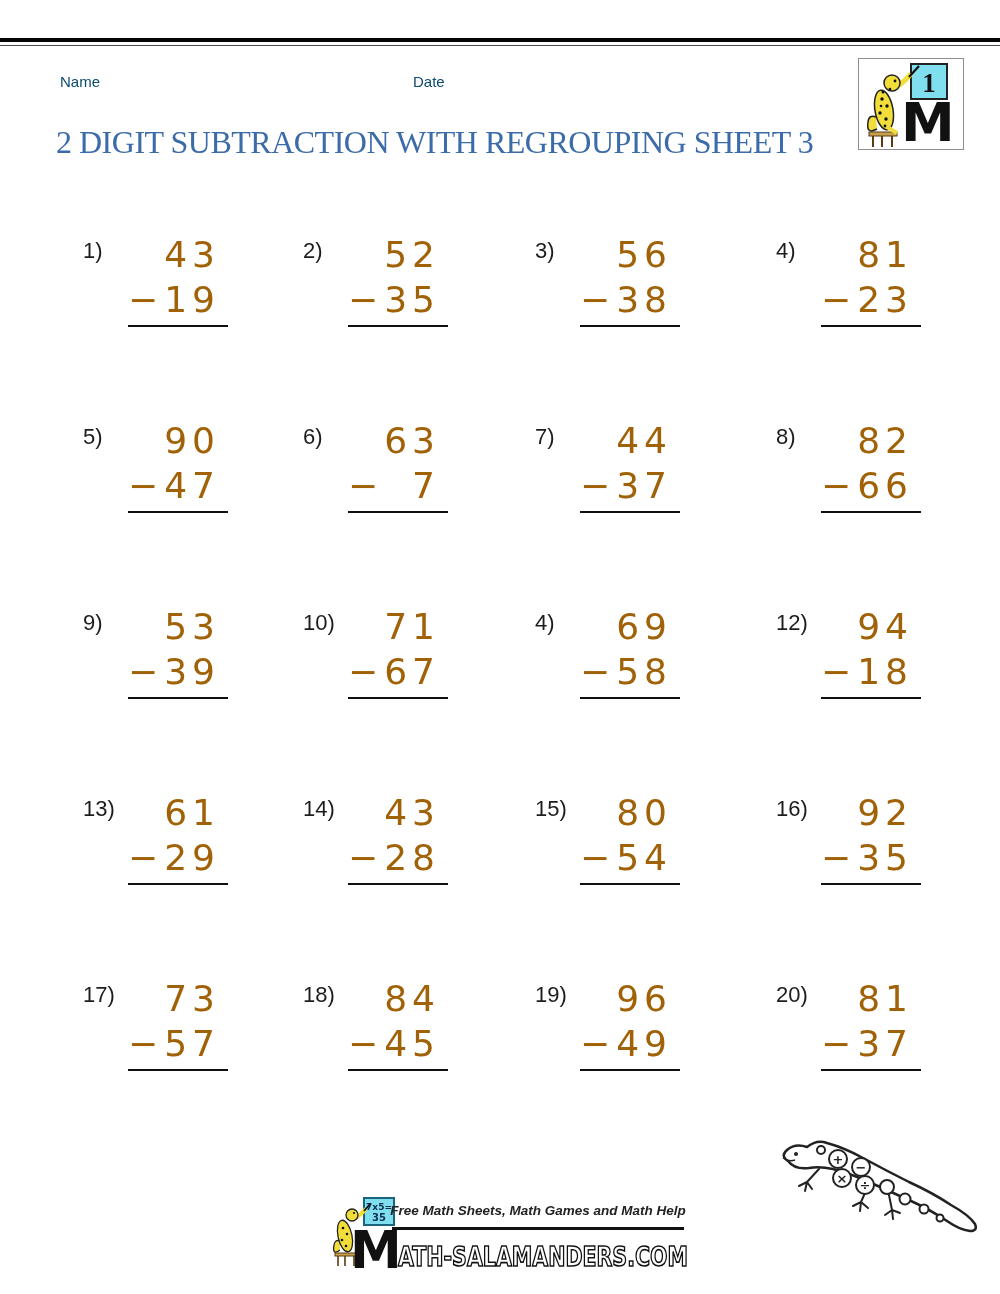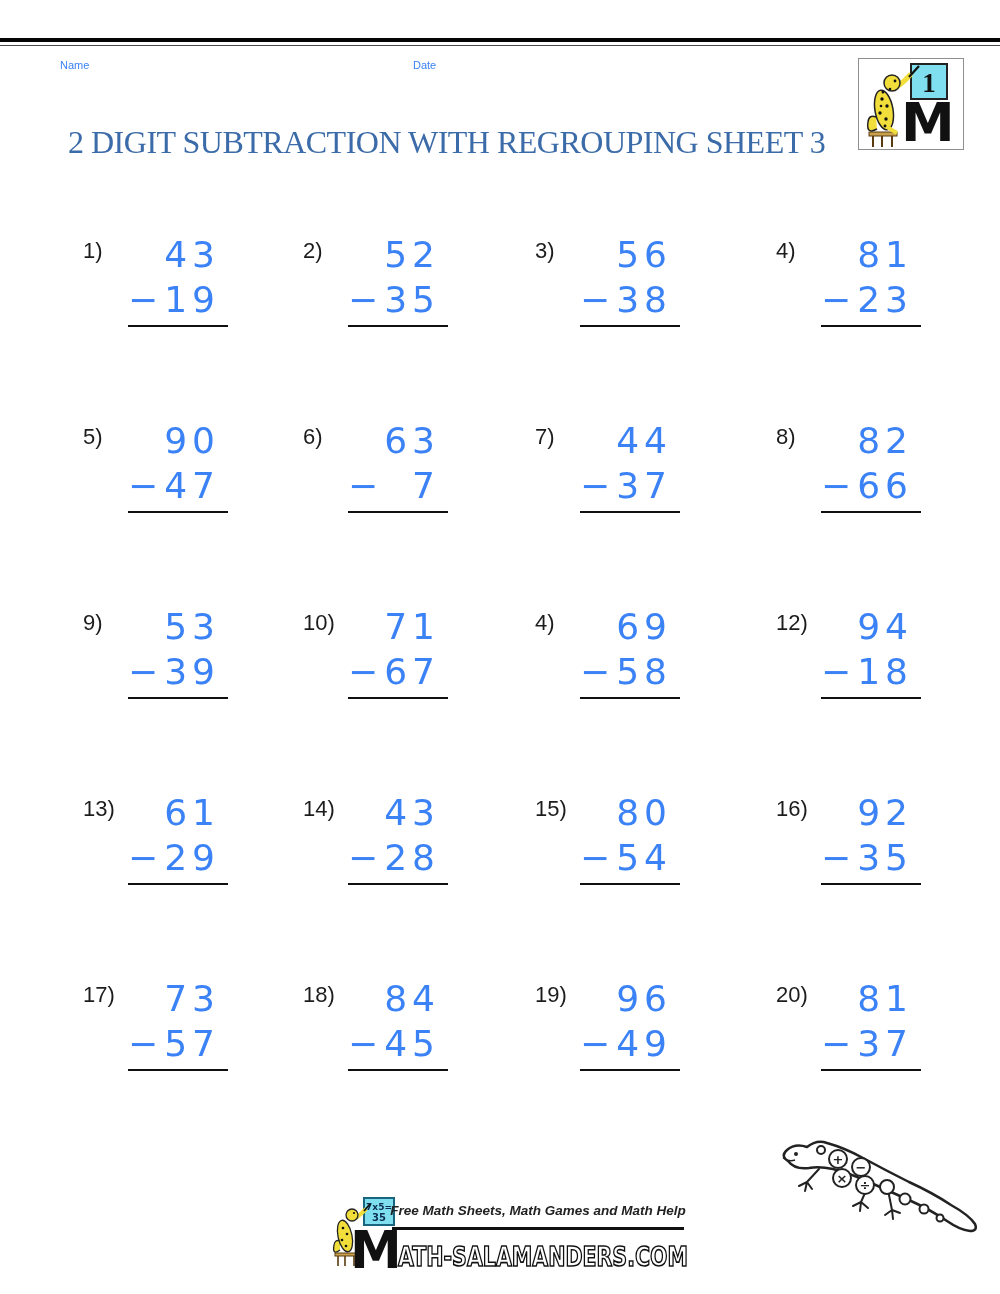--- a/index.html
+++ b/index.html
@@ -2,39 +2,39 @@
 <html><head>
 <meta charset="utf-8">
 <style>
   html,body{margin:0;padding:0;background:#fff;}
   .page{
     position:relative;width:1000px;height:1294px;background:#ffffff;
     font-family:"Liberation Sans",sans-serif;color:#1c1c1c;overflow:hidden;
   }
   .top-rule-thick{position:absolute;left:0;top:38px;width:1000px;height:4px;background:#050505;}
   .top-rule-thin{position:absolute;left:0;top:45px;width:1000px;height:1px;background:#4a4a4a;}
-  .field-label{position:absolute;top:59px;font-size:11px;color:#3b82f6;}
+  .field-label{position:absolute;top:73px;font-size:15px;color:#0c4a6e;}
   .name-label{left:60px;}
   .date-label{left:413px;}
   .logo-box{
     position:absolute;left:858px;top:58px;width:106px;height:92px;
     border:1px solid #8f8f8f;background:#fff;box-sizing:border-box;
   }
   .sheet-title{
     position:absolute;left:56px;top:124px;white-space:nowrap;
     font-family:"Liberation Serif",serif;font-size:32px;letter-spacing:-0.5px;
   }
   .problems-grid{
     position:absolute;left:83px;top:232px;
     display:grid;grid-template-columns:220px 232px 241px 224px;grid-auto-rows:186px;
   }
   .cell{display:flex;align-items:flex-start;}
   .plabel{flex:0 0 45px;font-size:22px;line-height:26px;margin-top:6px;color:#1c1c1c;}
   .pblock{width:100px;}
-  .prow{height:45px;line-height:45px;display:flex;font-family:"DejaVu Sans",sans-serif;font-size:36px;color:#3b82f6;}
+  .prow{height:45px;line-height:45px;display:flex;font-family:"DejaVu Sans",sans-serif;font-size:36px;color:#a16207;}
   .prow.top{justify-content:flex-end;}
   .prow.bot{justify-content:space-between;}
   .num{letter-spacing:5px;margin-right:8px;}
   .minus{letter-spacing:0;}
   .answer-line{border-top:2.5px solid #101010;margin-top:3px;width:100%;}
   .corner-lizard{position:absolute;left:775px;top:1123px;}
   .footer-tagline{position:absolute;left:390px;top:1203px;width:296px;text-align:center;
     font-size:13.5px;font-weight:bold;color:#222;font-style:italic;}
   .footer-line{position:absolute;left:392px;top:1227px;width:292px;height:3px;background:#111;}
   .footer-wordmark{position:absolute;left:350px;top:1220px;}
@@ -73,21 +73,21 @@
       <circle cx="28" cy="47" r="1.7" fill="#111"></circle>
       <circle cx="21" cy="54" r="1.7" fill="#111"></circle>
       <circle cx="27" cy="60" r="1.7" fill="#111"></circle>
       <circle cx="24" cy="33" r="1.5" fill="#111"></circle>
       <circle cx="31" cy="30" r="1.3" fill="#111"></circle>
       <circle cx="22" cy="47" r="1.3" fill="#111"></circle>
       <circle cx="26" cy="67" r="1.4" fill="#111"></circle>
     </svg>
   </div>
 
-  <div class="sheet-title" style="color:#3b6ba8;margin-left:12px;">2 DIGIT SUBTRACTION WITH REGROUPING SHEET 3</div>
+  <div class="sheet-title" style="color:#3b6ba8;">2 DIGIT SUBTRACTION WITH REGROUPING SHEET 3</div>
 
   <div class="problems-grid">
 
     <div class="cell">
       <span class="plabel">1)</span>
       <div class="pblock">
         <div class="prow top">
             <span class="num">43</span>
           </div>
         <div class="prow bot">

